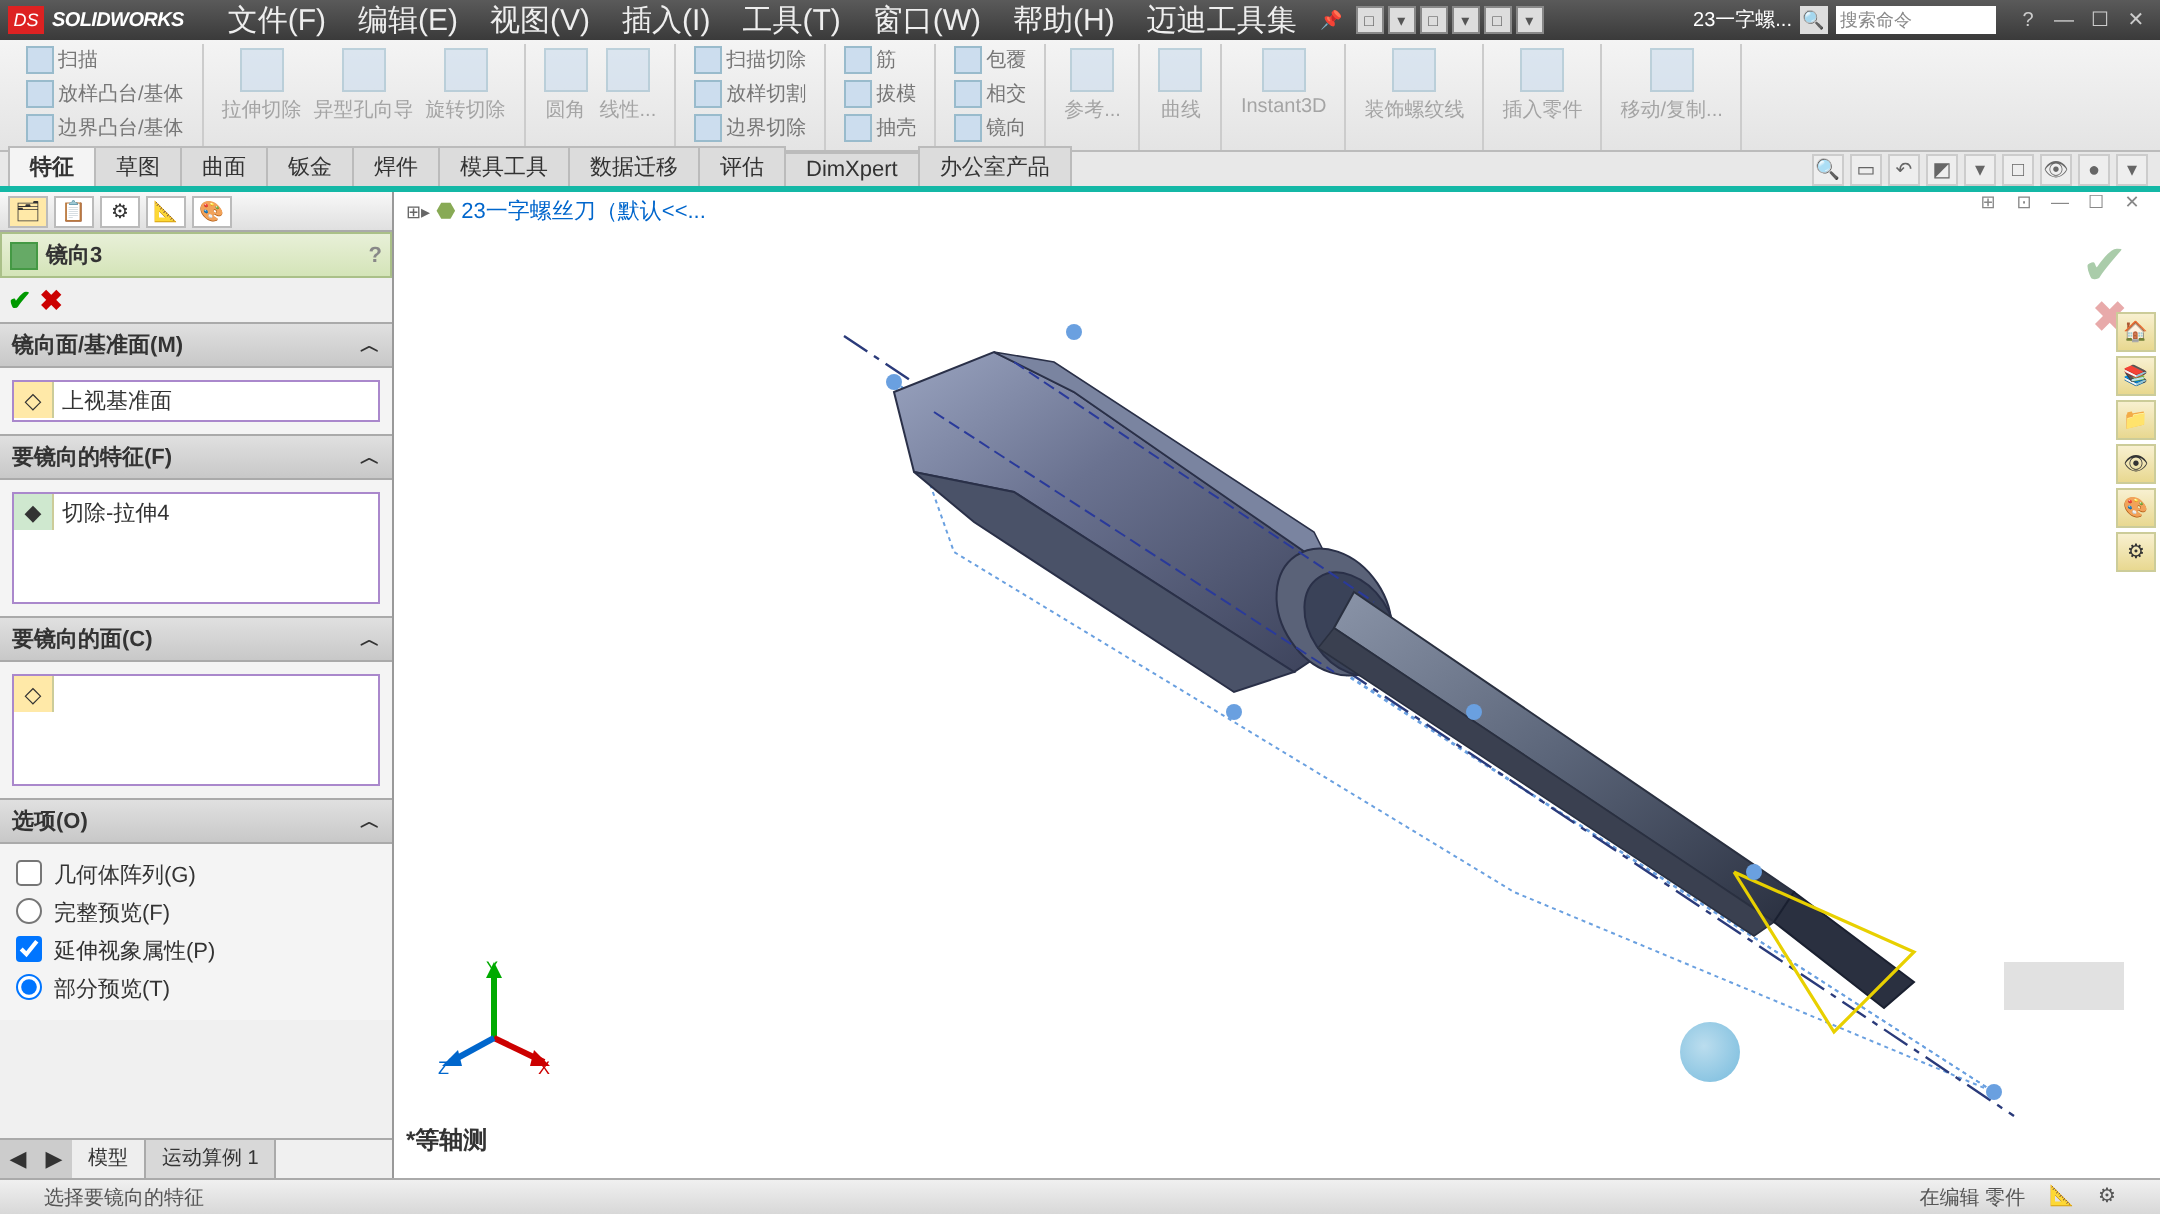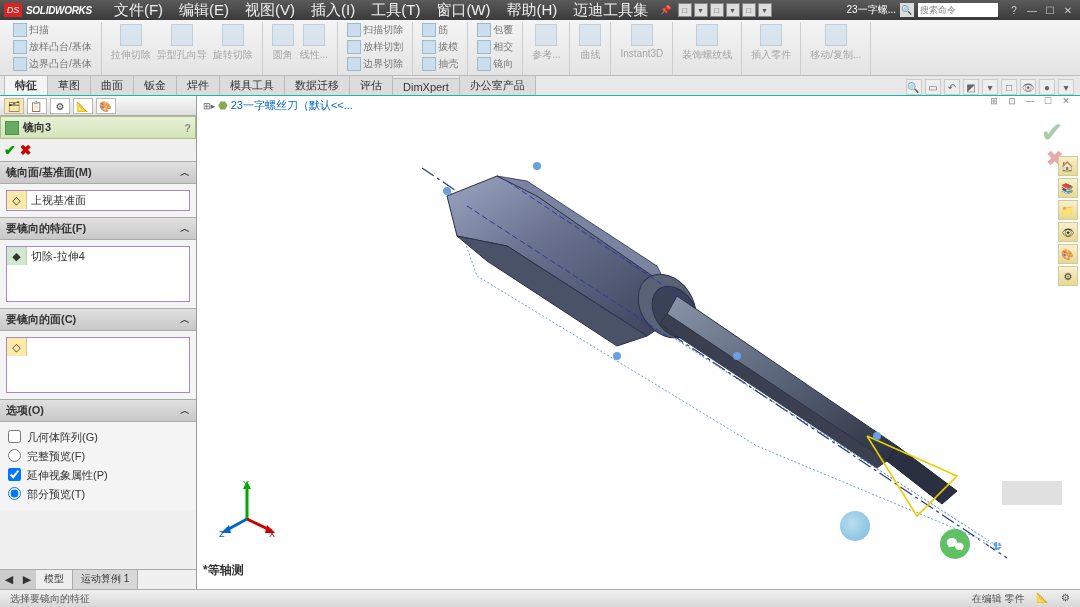--- a/index.html
+++ b/index.html
@@ -23,21 +23,21 @@
   .rgroup { border-right:1px solid #ccc; padding: 0 6px; display:flex; flex-direction:column; justify-content:flex-start;}
   .rgroup.vert { align-items:flex-start;}
   .bigbtn { display:flex; flex-direction:column; align-items:center; gap:2px; padding:2px 3px; color:#777; font-size:10px;}
   .bigbtn .ico { width:22px;height:22px; background:#cde; border:1px solid #9bc;}
   .bigbtn.disabled { opacity:0.6;}
   .smallbtn { height:16px; padding:0 3px; color:#777; font-size:10px; display:flex;align-items:center; gap:2px;}
   .smallbtn .si { width:14px;height:14px; background:#cde; border:1px solid #9bc;}
   .rcol { display:flex; flex-direction:column; gap:1px;}
 
   
-  .ftabs { height: 20px; background:#e8e8e8; border-bottom:1px solid #14b8a6; display:flex; align-items:flex-end; padding-left:4px;}
+  .ftabs { height: 20px; background:#e8e8e8; border-bottom:3px solid #14b8a6; display:flex; align-items:flex-end; padding-left:4px;}
   .ftab { padding:2px 10px; font-size:11px; background:#dcdcdc; border:1px solid #bbb; border-bottom:none; margin-right:-1px; color:#333;}
   .ftab.active { background:#f4f4f4; font-weight:bold;}
   .ftabs-right { margin-left:auto; display:flex; gap:3px; padding-right:6px; align-items:center;}
   .vtool { width:16px;height:16px; background:#eee; border:1px solid #ccc; display:flex;align-items:center;justify-content:center; font-size:10px; color:#666;}
 
   
   .body { position:absolute; top:96px; left:0; right:0; bottom:18px; display:flex;}
   
   
   .leftpanel { width:197px; background:#f0f0f0; border-right:1px solid #999; display:flex; flex-direction:column;}
@@ -82,21 +82,21 @@
   .rtool { width:20px;height:20px; background:linear-gradient(#f8f0d0,#e8d890); border:1px solid #cc9; font-size:10px; display:flex;align-items:center;justify-content:center;}
   .mdi { position:absolute; right:6px; top:-2px; display:flex; gap:2px;}
   .mdi-btn { width:16px;height:14px; font-size:9px; color:#888; display:flex;align-items:center;justify-content:center;}
   .watermark { position:absolute; right:30px; bottom:30px; display:flex; align-items:center; gap:8px; opacity:0.88;}
   .wm-circle { width:30px;height:30px; border-radius:50%; background:#49b84f; display:flex;align-items:center;justify-content:center; color:#fff;}
   .wm-text { color:#fff; font-size:18px;}
   .blue-dot { position:absolute; right:210px; bottom:48px; width:30px;height:30px; border-radius:50%; background:radial-gradient(circle at 40% 40%,#bde,#7bd);}
   .gray-box { position:absolute; right:18px; bottom:84px; width:60px; height:24px; background:#aaa; opacity:0.35;}
 
   
-  .statusbar { position:absolute; bottom:0; left:0; right:0; height:18px; background:linear-gradient(#f0f0f0,#d8d8d8); border-top:1px solid #aaa; display:flex; align-items:center; padding:0 10px; font-size:10px; color:#555;}
+  .statusbar { position:absolute; bottom:0; left:0; right:0; height:18px; background:linear-gradient(#f0f0f0,#d8d8d8); border-top:1px solid #aaa; display:flex; align-items:center; padding:0 22px; font-size:10px; color:#555;}
   .statusbar .sright { margin-left:auto; display:flex; gap:12px;}
 </style>
 </head>
 <body>
 
 <div class="titlebar">
   <div class="sw-logo">DS</div>
   <div class="sw-name">SOLIDWORKS</div>
   <div class="menu-item">文件(F)</div>
   <div class="menu-item">编辑(E)</div>
@@ -447,28 +447,20 @@
       <polygon points="58,54 50,46 48,54" fill="#c00"></polygon>
       <text x="52" y="58" font-size="9" fill="#c00">X</text>
       <line x1="30" y1="40" x2="8" y2="52" stroke="#06c" stroke-width="3"></line>
       <polygon points="4,54 12,46 14,54" fill="#06c"></polygon>
       <text x="2" y="58" font-size="9" fill="#06c">Z</text>
     </svg>
     <div class="vp-label">*等轴测</div>
 
     <div class="gray-box"></div>
     <div class="blue-dot"></div>
-    <div class="watermark">
-      <div class="wm-circle">
-        <svg width="18" height="18" viewBox="0 0 24 24">
-            <path fill="#fff" d="M8 4C4 4 1 6.8 1 10c0 1.8 1 3.4 2.5 4.5L3 17l2.8-1.5c.7.2 1.4.3 2.2.3 4 0 7-2.8 7-6S12 4 8 4zm10 6c-3 0-6 2-6 5s3 5 6 5c.6 0 1.2-.1 1.8-.2L22 21l-.4-2c1-1 2-2 2-4 0-3-3-5-6-5z"></path>
-          </svg>
-      </div>
-      <div class="wm-text">亦明图记</div>
-    </div>
   </div>
 </div>
 
 <div class="statusbar">
   <span>选择要镜向的特征</span>
   <div class="sright">
     <span>在编辑 零件</span>
     <span>📐</span>
     <span>⚙</span>
   </div>

